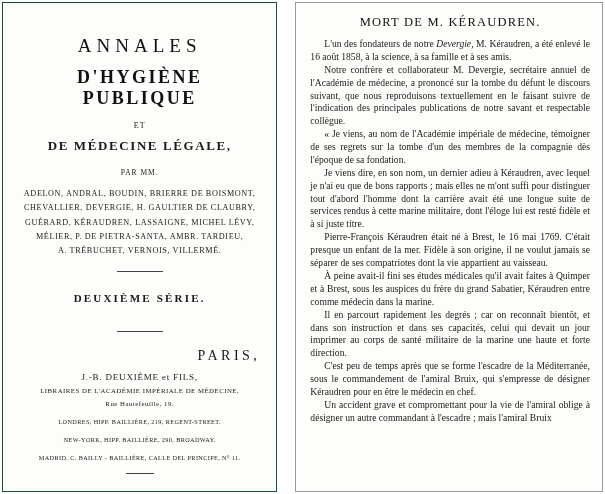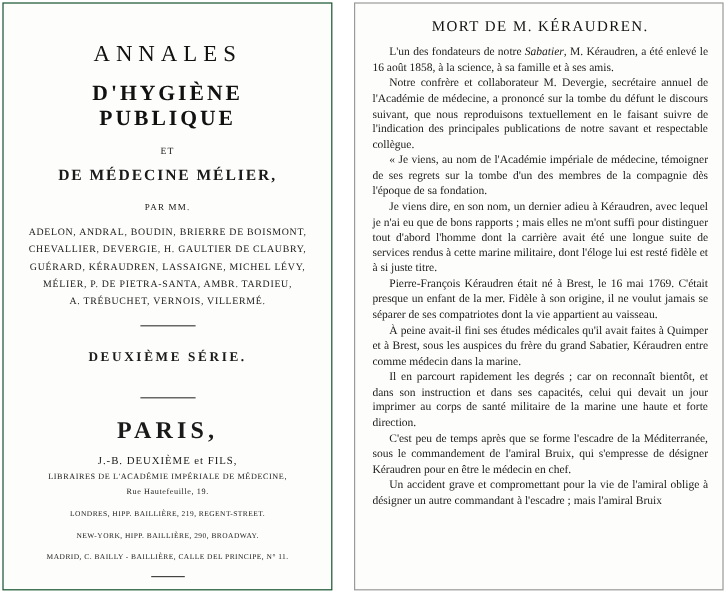--- a/index.html
+++ b/index.html
@@ -92,24 +92,25 @@
     background: #444;
     margin: 12px auto 14px auto;
   }
   .rule-short {
     width: 28px;
     height: 1px;
     background: #444;
     margin: 10px auto 10px auto;
   }
   .t-paris {
-    font-size: 20px;
+    font-size: 14px;
     letter-spacing: 3.5px;
-    font-weight: bold;
+    font-weight: normal;
     margin: 16px 0 8px 0;
+    text-align: right;
   }
   .t-pub {
     font-size: 9px;
     letter-spacing: 0.8px;
     margin: 6px 0 4px 0;
   }
   .t-pub2 {
     font-size: 6.8px;
     letter-spacing: 0.5px;
     line-height: 1.5;
@@ -163,21 +164,21 @@
 </head>
 <body>
 
 <div class="scan">
 
   <div class="page-left">
     <div class="title-inner">
       <div class="t-annales">ANNALES</div>
       <div class="t-hygiene">D'HYGIÈNE PUBLIQUE</div>
       <div class="t-et">ET</div>
-      <div class="t-medecine">DE MÉDECINE MÉLIER,</div>
+      <div class="t-medecine">DE MÉDECINE LÉGALE,</div>
       <div class="t-parmm">PAR MM.</div>
       <div class="authors">
         <div>ADELON, ANDRAL, BOUDIN, BRIERRE DE BOISMONT,</div>
         <div>CHEVALLIER, DEVERGIE, H. GAULTIER DE CLAUBRY,</div>
         <div>GUÉRARD, KÉRAUDREN, LASSAIGNE, MICHEL LÉVY,</div>
         <div>MÉLIER, P. DE PIETRA-SANTA, AMBR. TARDIEU,</div>
         <div>A. TRÉBUCHET, VERNOIS, VILLERMÉ.</div>
       </div>
       <div class="rule"></div>
       <div class="t-serie">DEUXIÈME SÉRIE.</div>
@@ -191,21 +192,21 @@
       <div class="t-addr">MADRID, C. BAILLY - BAILLIÈRE, CALLE DEL PRINCIPE, N° 11.</div>
       <div class="rule-short"></div>
       <div class="t-date">Janvier 3352.</div>
     </div>
   </div>
 
   <div class="page-right">
     <div class="article-inner">
       <div class="art-title">MORT DE M. KÉRAUDREN.</div>
       <div class="art-body">
-        <p>L'un des fondateurs de notre <em>Sabatier</em>, M. Kéraudren, a été enlevé le 16 août 1858, à la science, à sa famille et à ses amis.</p>
+        <p>L'un des fondateurs de notre <em>Devergie</em>, M. Kéraudren, a été enlevé le 16 août 1858, à la science, à sa famille et à ses amis.</p>
         <p>Notre confrère et collaborateur M. Devergie, secrétaire annuel de l'Académie de médecine, a prononcé sur la tombe du défunt le discours suivant, que nous reproduisons textuellement en le faisant suivre de l'indication des principales publications de notre savant et respectable collègue.</p>
         <p>« Je viens, au nom de l'Académie impériale de médecine, témoigner de ses regrets sur la tombe d'un des membres de la compagnie dès l'époque de sa fondation.</p>
         <p>Je viens dire, en son nom, un dernier adieu à Kéraudren, avec lequel je n'ai eu que de bons rapports ; mais elles ne m'ont suffi pour distinguer tout d'abord l'homme dont la carrière avait été une longue suite de services rendus à cette marine militaire, dont l'éloge lui est resté fidèle et à si juste titre.</p>
         <p>Pierre-François Kéraudren était né à Brest, le 16 mai 1769. C'était presque un enfant de la mer. Fidèle à son origine, il ne voulut jamais se séparer de ses compatriotes dont la vie appartient au vaisseau.</p>
         <p>À peine avait-il fini ses études médicales qu'il avait faites à Quimper et à Brest, sous les auspices du frère du grand Sabatier, Kéraudren entre comme médecin dans la marine.</p>
         <p>Il en parcourt rapidement les degrés ; car on reconnaît bientôt, et dans son instruction et dans ses capacités, celui qui devait un jour imprimer au corps de santé militaire de la marine une haute et forte direction.</p>
         <p>C'est peu de temps après que se forme l'escadre de la Méditerranée, sous le commandement de l'amiral Bruix, qui s'empresse de désigner Kéraudren pour en être le médecin en chef.</p>
         <p>Un accident grave et compromettant pour la vie de l'amiral oblige à désigner un autre commandant à l'escadre ; mais l'amiral Bruix</p>
       </div>
     </div>

